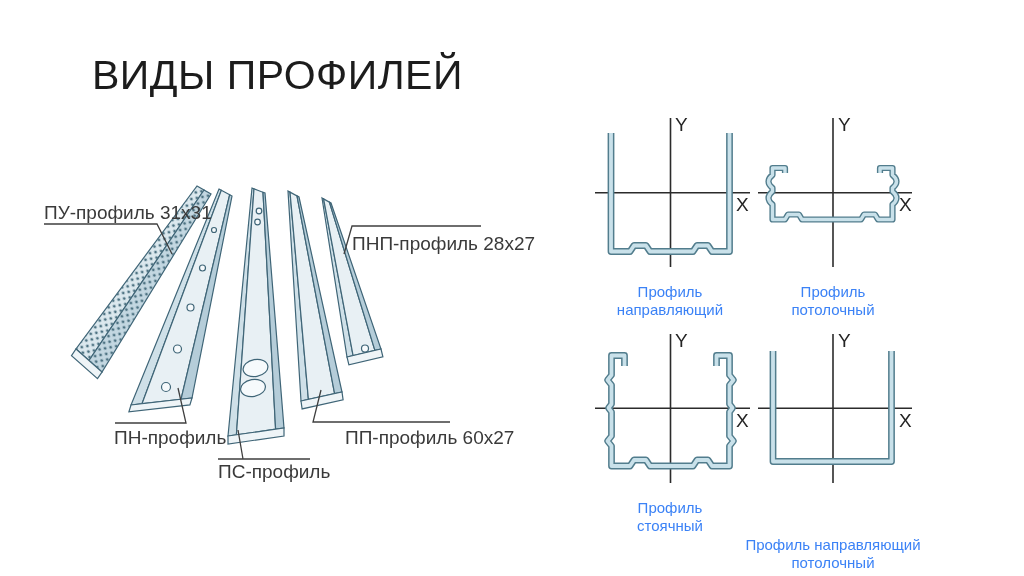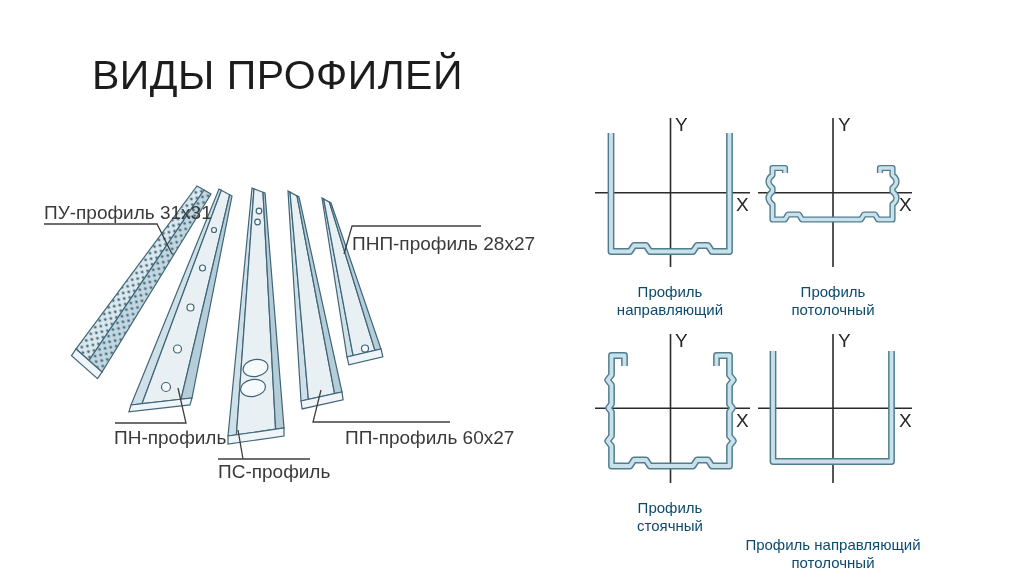--- a/index.html
+++ b/index.html
@@ -2,21 +2,21 @@
 <html><head>
 <meta charset="utf-8">
 <style>
   html,body{margin:0;padding:0;background:#fff;}
   .slide{position:relative;width:976px;height:576px;background:#ffffff;overflow:hidden;
          font-family:"Liberation Sans",sans-serif;border-radius:15px;}
   .title{position:absolute;left:92px;top:52px;font-size:41px;font-weight:400;
          color:#1c1c1c;letter-spacing:.5px;white-space:nowrap;}
   .art{position:absolute;left:0;top:0;width:1024px;height:576px;}
   .lbl{position:absolute;font-size:19px;color:#3a3a3a;white-space:nowrap;}
-  .cap{position:absolute;font-size:15px;color:#0c4a6e;line-height:1.2;text-align:center;}
+  .cap{position:absolute;font-size:15px;color:#3b82f6;line-height:1.2;text-align:center;}
   .axis-lbl{position:absolute;font-size:19px;color:#242424;}
 </style>
 </head>
 <body>
 
 <div class="slide">
 
   <div class="title">ВИДЫ ПРОФИЛЕЙ</div>
 
   <svg class="art" viewBox="0 0 1024 576">

